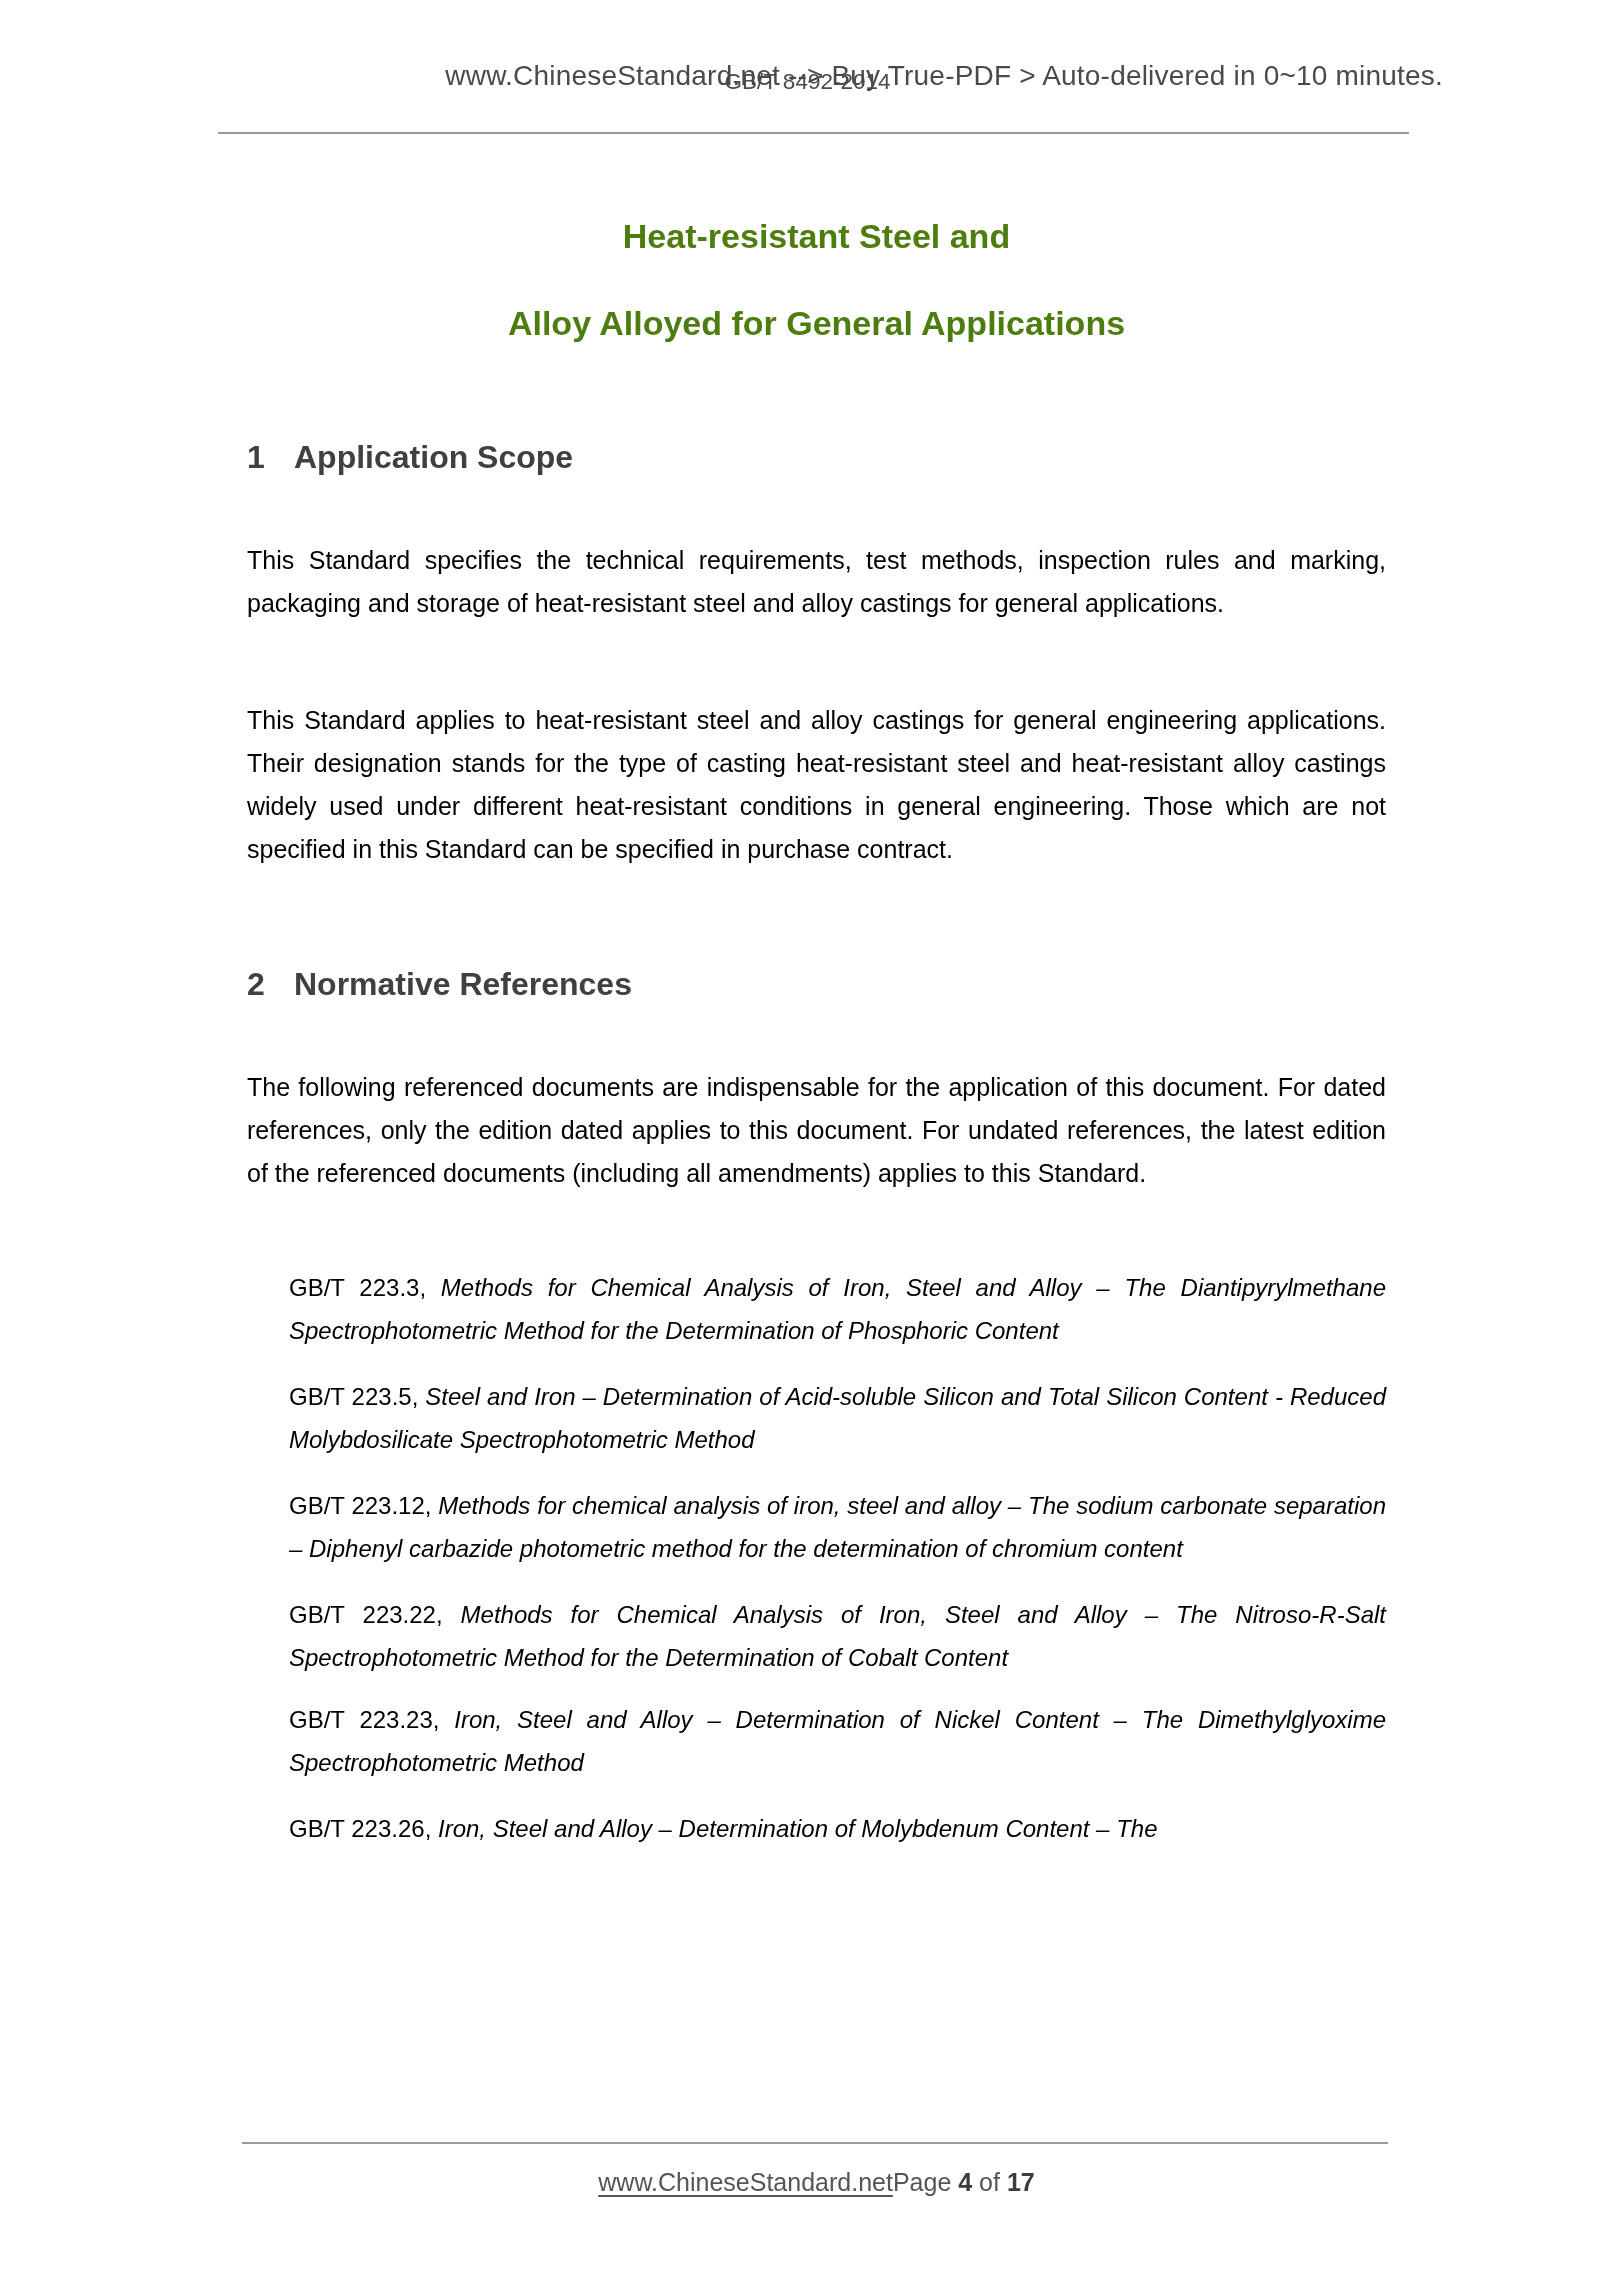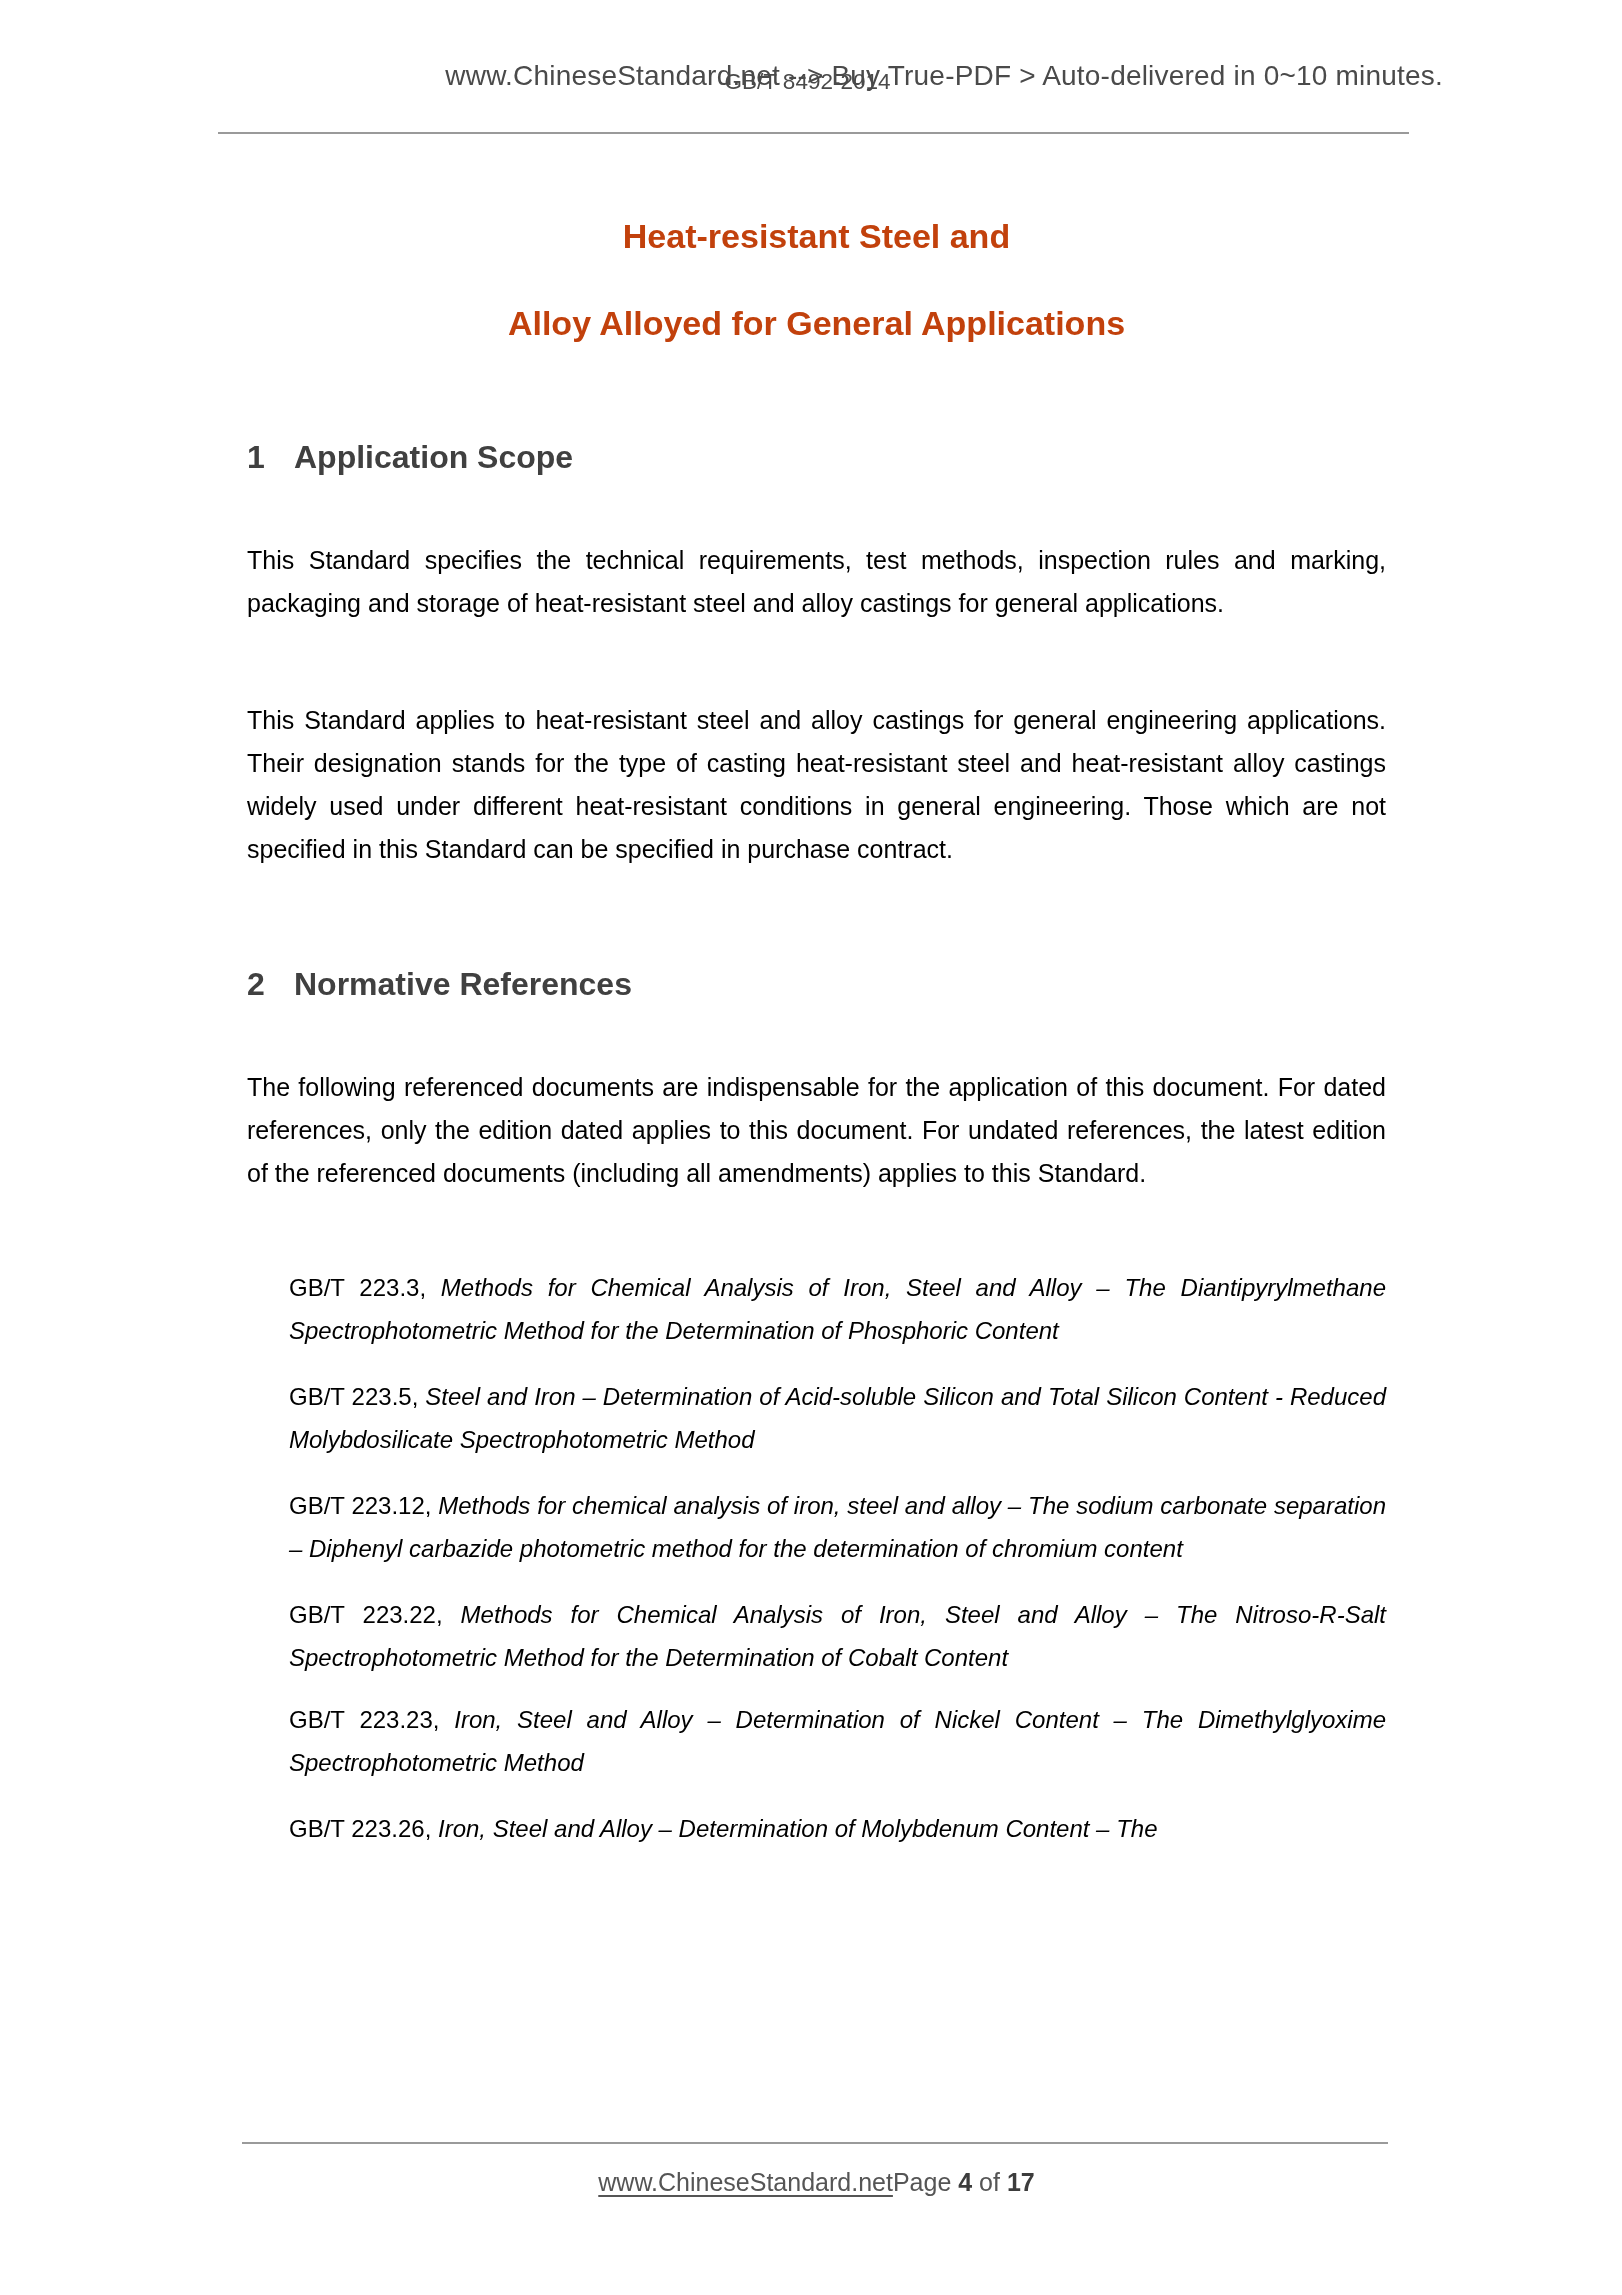--- a/index.html
+++ b/index.html
@@ -61,21 +61,21 @@
     width: 1191px;
     height: 0;
     border-top: 2.5px solid #9a9a9a;
   }
 
   .doc-title {
     text-align: center;
     font-size: 34px;
     font-weight: bold;
     line-height: 87px;
-    color: #c2410c;
+    color: #4d7c0f;
   }
   .doc-title .line1 { display: block; margin-top: 193px; }
   .doc-title .line2 { display: block; }
 
   h2.section-heading {
     font-size: 32px;
     font-weight: bold;
     margin: 0;
     color: #404040;
   }

